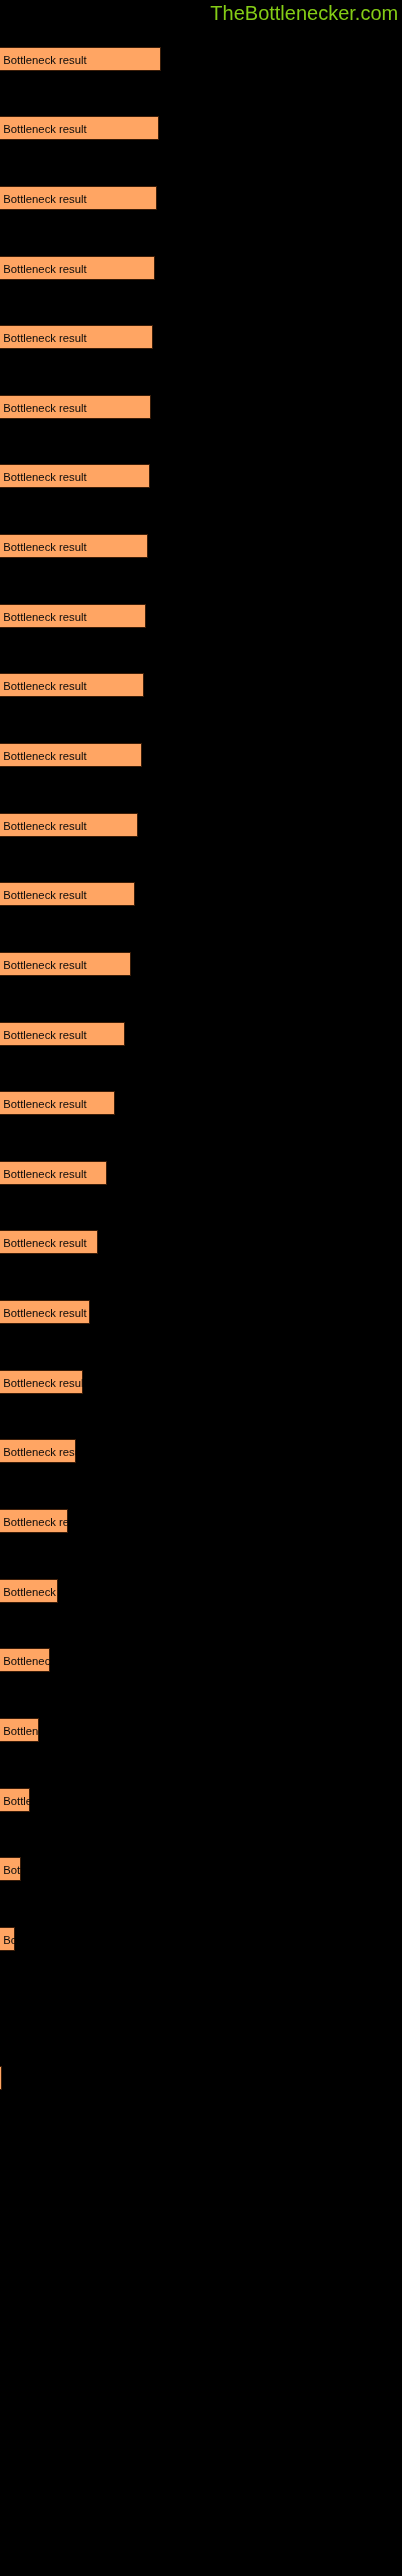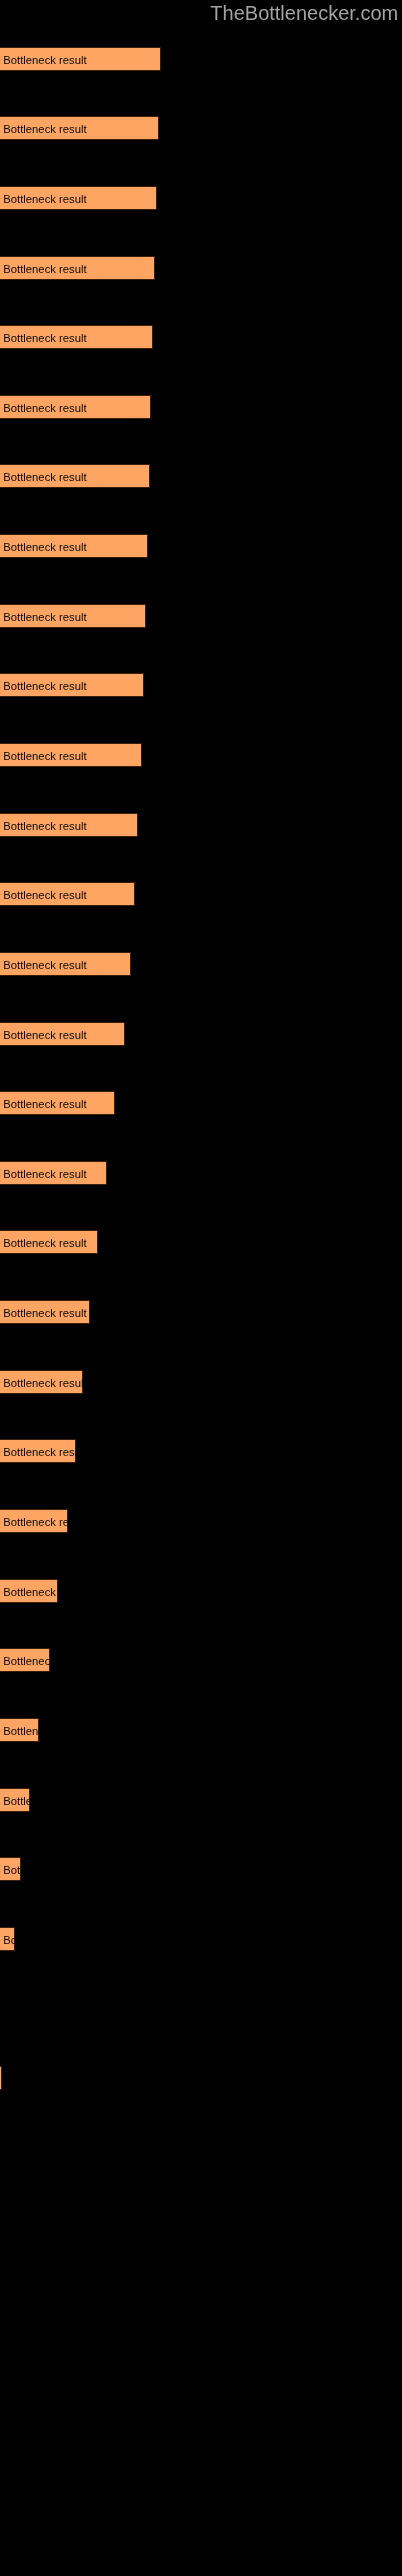--- a/index.html
+++ b/index.html
@@ -24,21 +24,21 @@
     height: 2576px;
     background: #000000;
   }
   #watermark {
     position: absolute;
     right: 4.8px;
     top: 0.8px;
     font-family: "Liberation Sans", sans-serif;
     font-size: 20px;
     line-height: 24px;
-    color: #a3a3a3;
+    color: #84cc16;
     letter-spacing: 0px;
     white-space: nowrap;
     user-select: none;
   }
   #bars-layer {
     position: absolute;
     left: 0;
     top: 0;
     width: 403px;
     height: 2576px;

